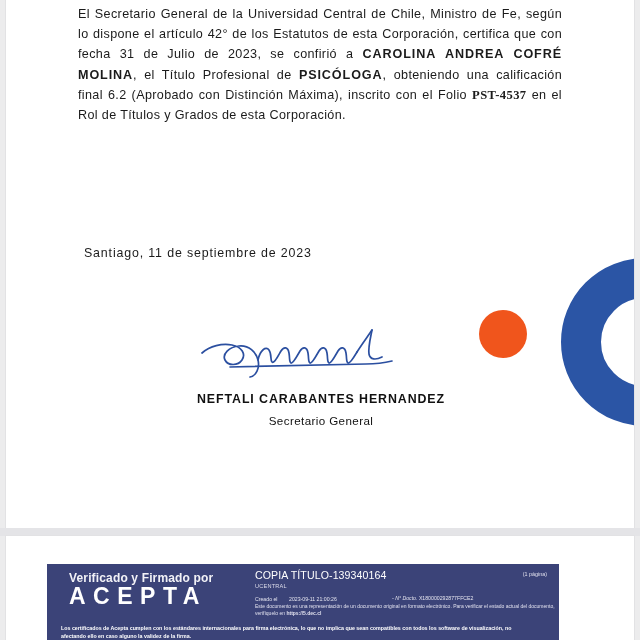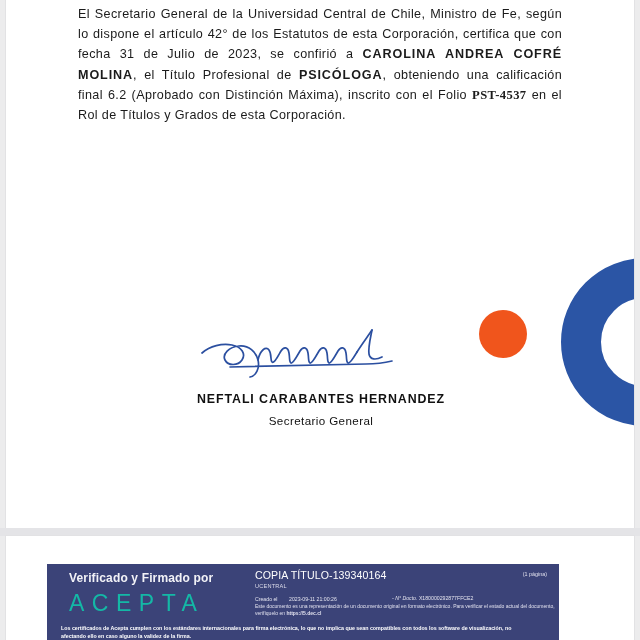--- a/index.html
+++ b/index.html
@@ -150,25 +150,24 @@
     top: 7px;
     width: 180px;
   }
   .acepta-verified {
     font-size: 12px;
     font-weight: bold;
     letter-spacing: 0.15px;
     color: #f2f2f7;
   }
   .acepta-word {
-    margin-top: 7px;
     font-size: 23px;
-    font-weight: normal;
+    font-weight: bold;
     letter-spacing: 7.5px;
-    color: #14b8a6;
+    color: #ffffff;
     line-height: 1;
   }
 
   .acepta-right {
     position: absolute;
     left: 208px;
     top: 5px;
     width: 300px;
   }
   .acepta-doctitle {
@@ -239,20 +238,21 @@
 <body>
 
 <div class="viewer">
 
   <div class="page page-one">
 
     <div class="cert-text">
       <span>El Secretario General de la Universidad Central de Chile, Ministro de Fe, según lo dispone el artículo 42° de los Estatutos de esta Corporación, certifica que con fecha 31 de Julio de 2023, se confirió a </span><b>CAROLINA ANDREA COFRÉ MOLINA</b><span>, el Título Profesional de </span><b>PSICÓLOGA</b><span>, obteniendo una calificación final 6.2 (Aprobado con Distinción Máxima), inscrito con el Folio </span><span class="semi">PST-4537</span><span> en el Rol de Títulos y Grados de esta Corporación.</span>
     </div>
 
+    <div class="place-date">Santiago, 11 de septiembre de 2023</div>
 
     <div class="signature-wrap">
       <svg class="signature-svg" width="250" height="56" viewBox="0 0 250 56">
         <g fill="none" stroke="#2B4FA0" stroke-width="1.7" stroke-linecap="round" stroke-linejoin="round">
           <path d="M6,27 C14,20 26,17 36,19 C46,21 50,28 46,34 C42,40 32,40 29,34 C26,28 33,21 43,20 C53,19 60,26 62,34 C64,42 60,50 54,51"></path>
           <path d="M62,34 C64,24 70,20 73,24 C76,28 74,34 76,36 C78,38 82,30 85,25 C88,20 92,21 93,27 C94,33 93,36 95,37 C97,38 101,30 104,25 C107,20 111,21 112,27 C113,33 112,36 114,37 C116,38 120,30 123,25 C126,20 130,21 131,27 C132,33 131,36 133,37 C135,38 139,30 142,25 C145,20 149,21 150,27 C151,33 150,36 152,37 C154,38 158,31 161,26"></path>
           <path d="M161,26 C166,18 172,10 176,4"></path>
           <path d="M176,4 C174,14 172,22 173,28 C174,34 180,34 186,31"></path>
           <path d="M34,41 C70,40 120,39 170,38 C180,38 188,37 196,35"></path>
         </g>

